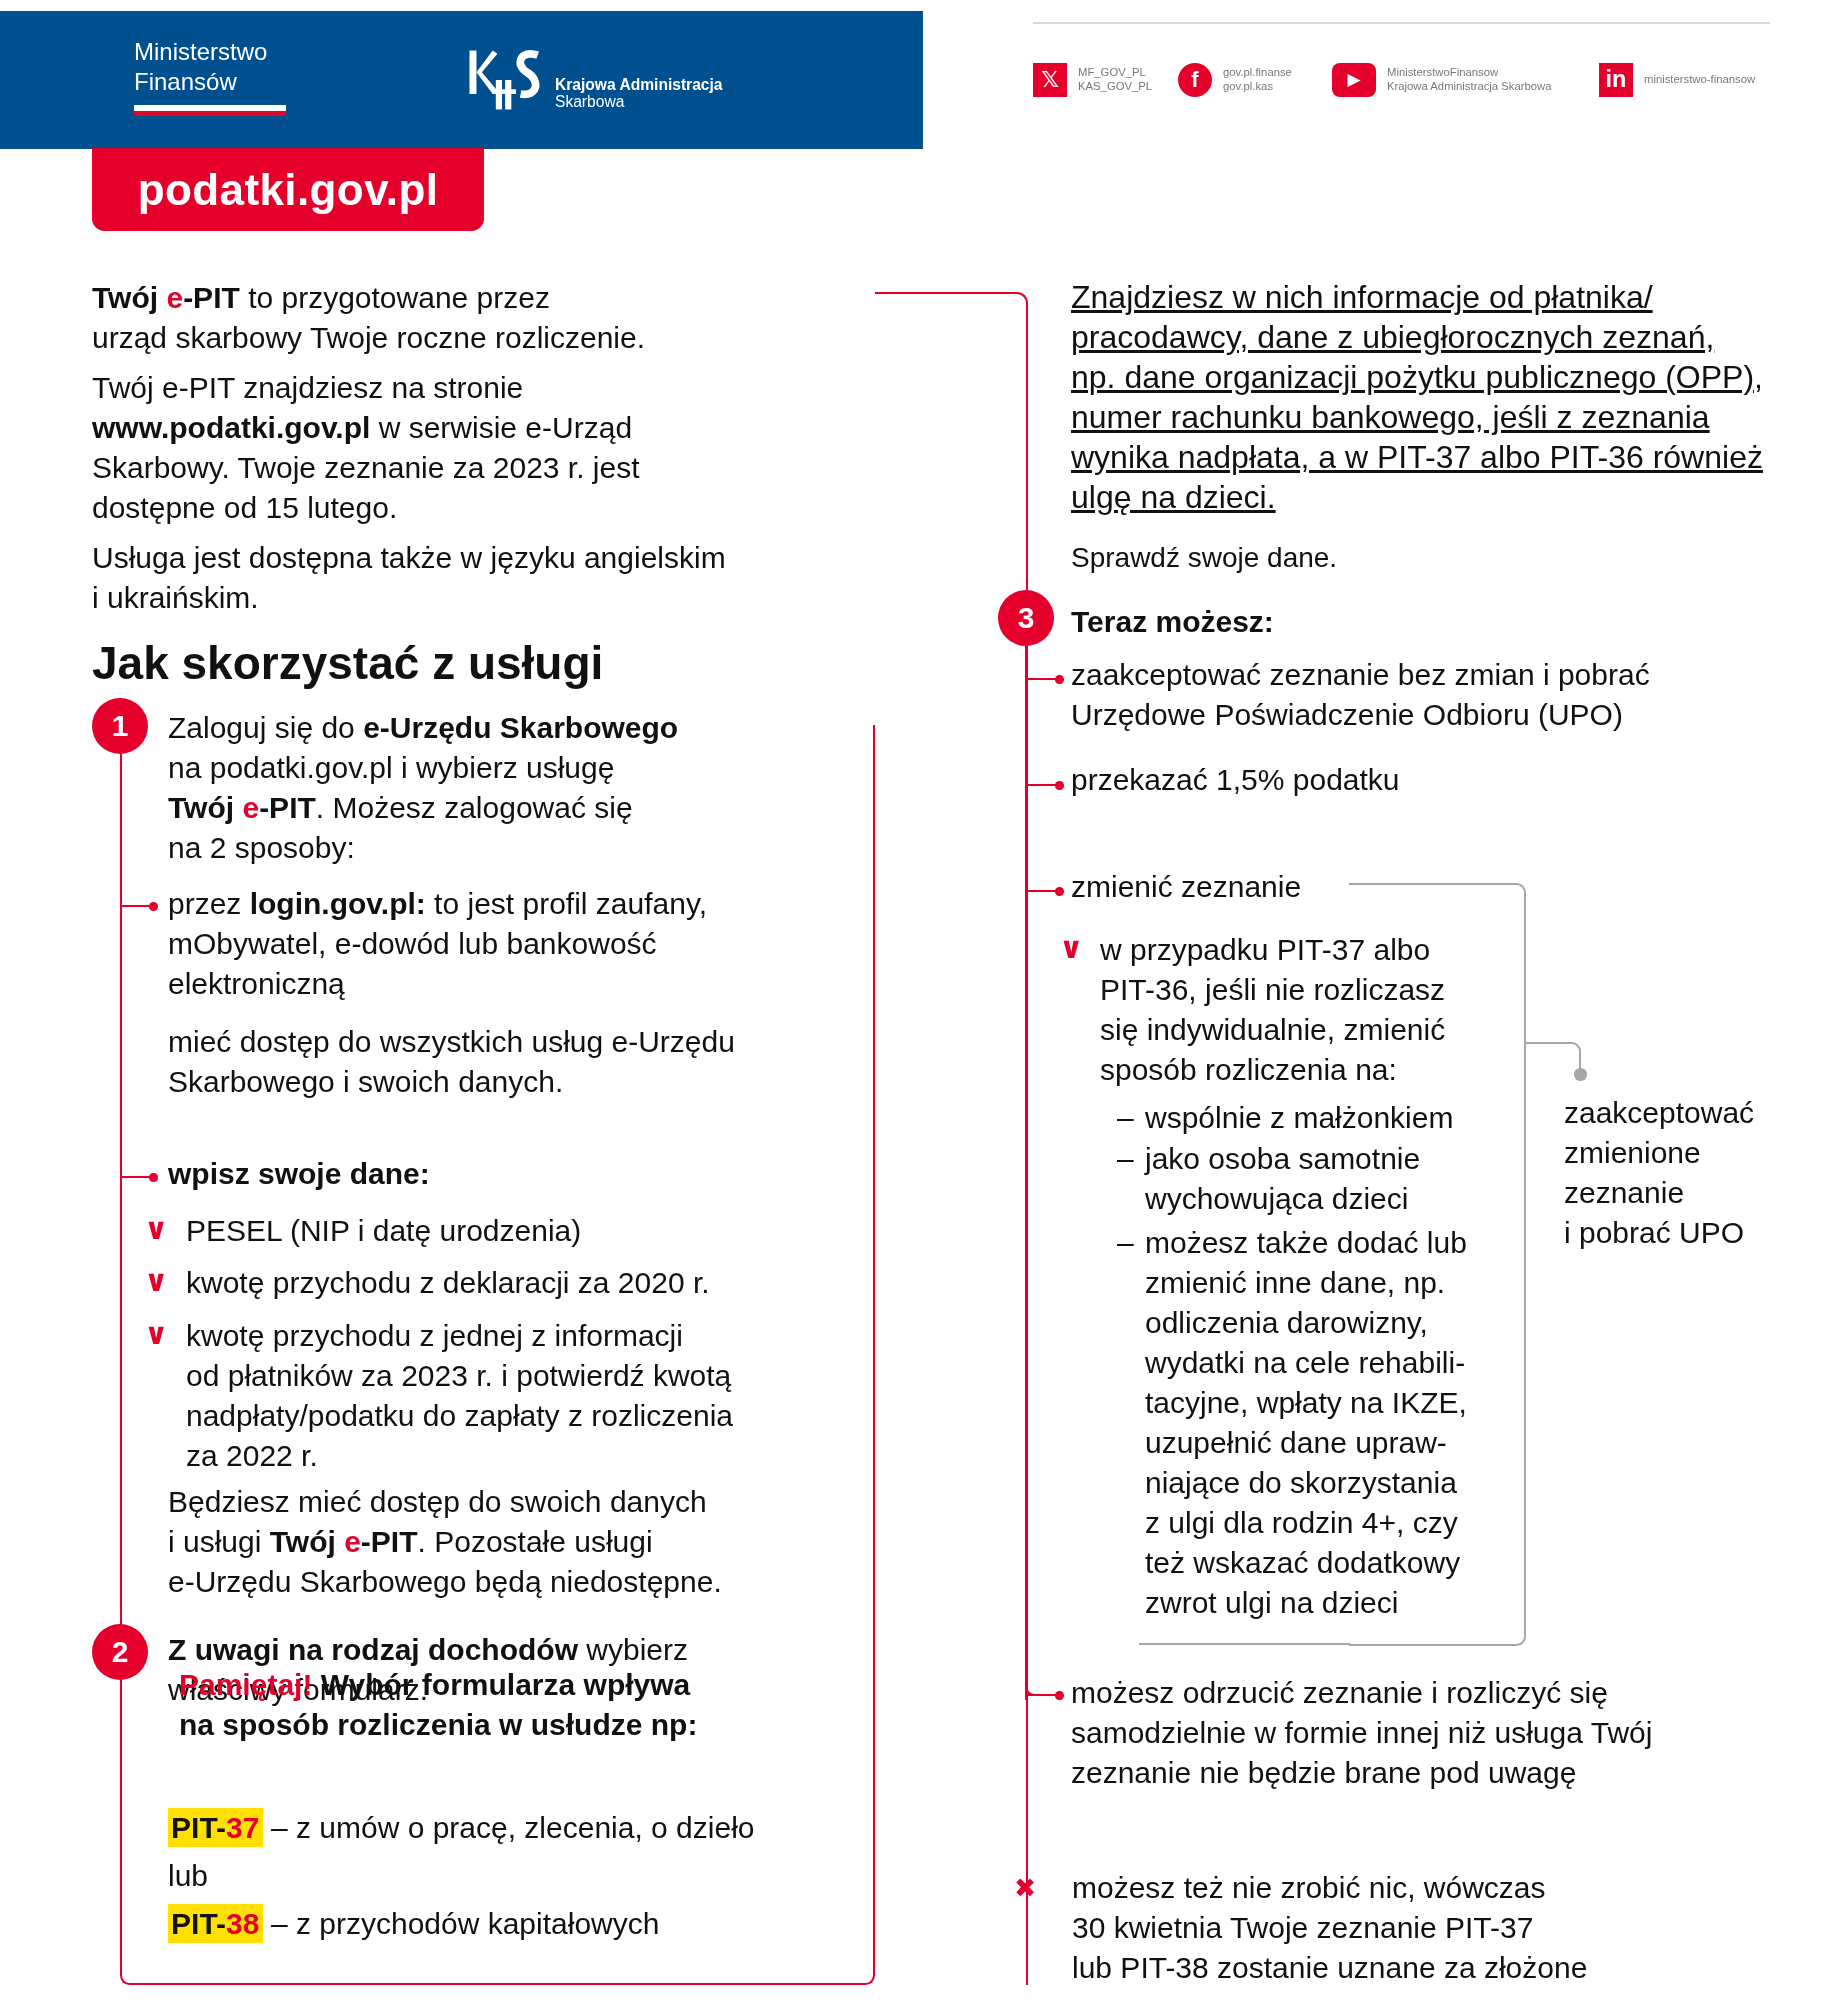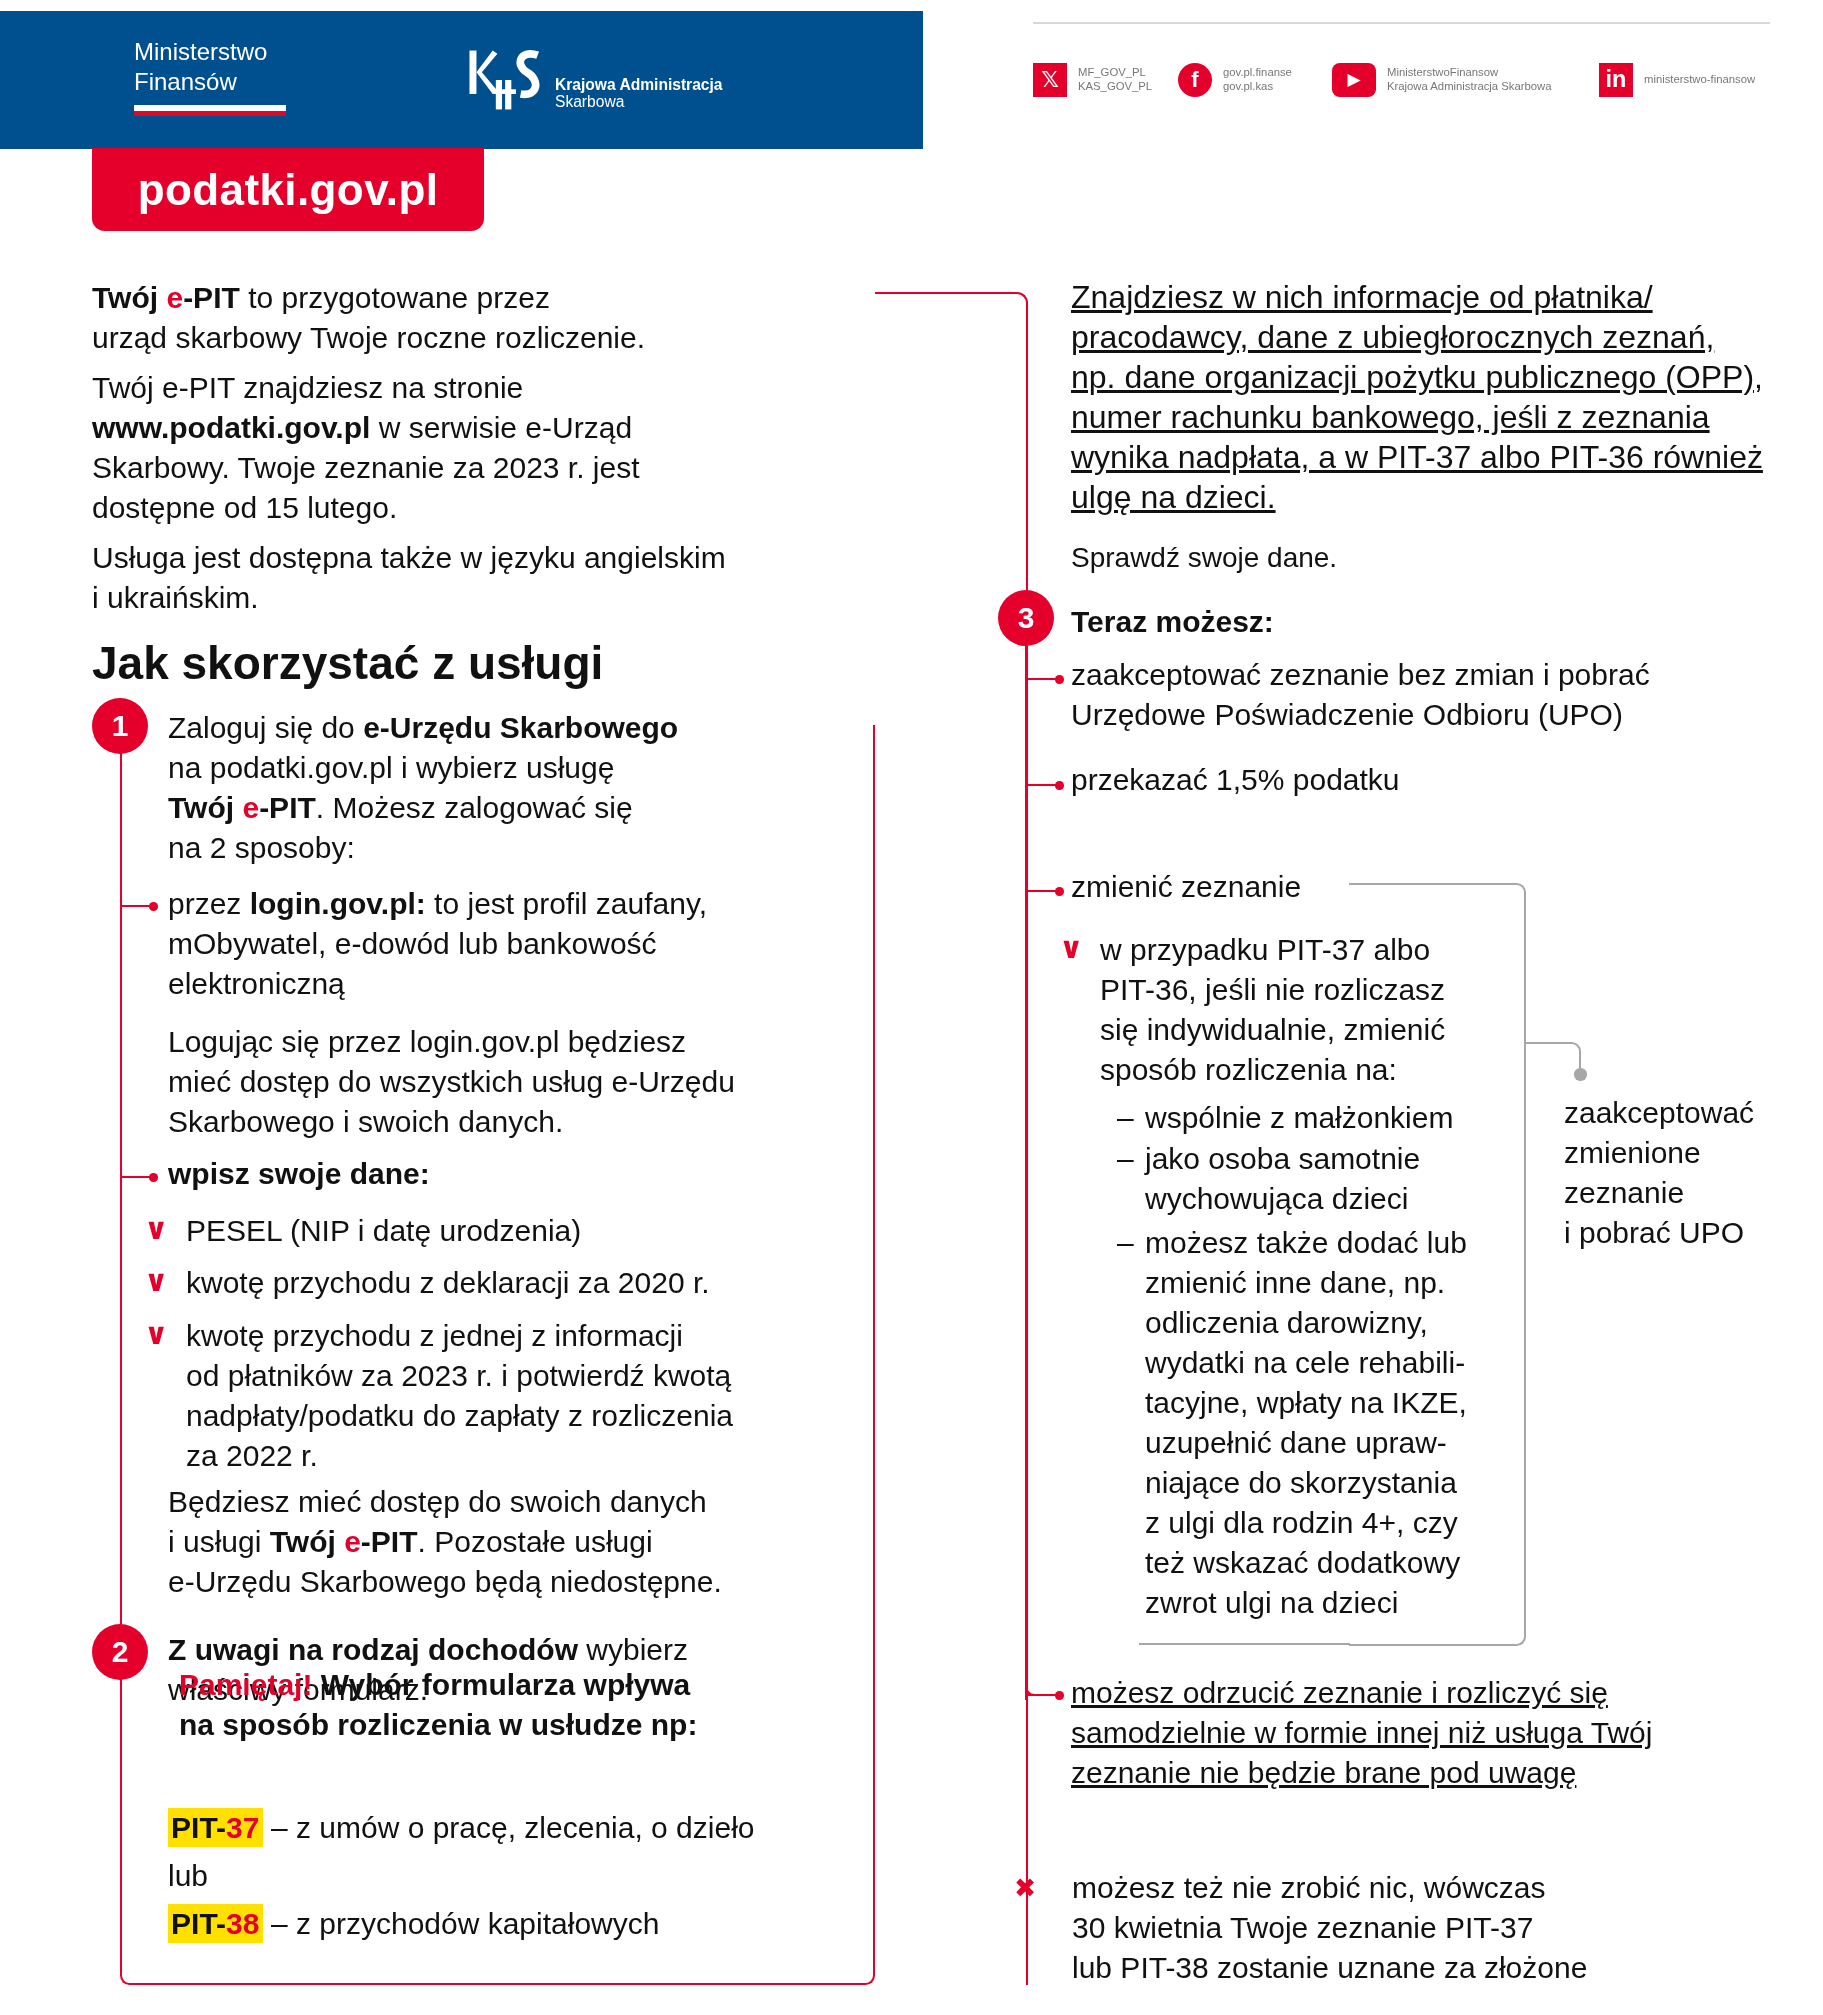--- a/index.html
+++ b/index.html
@@ -122,21 +122,20 @@
   <div>na 2 sposoby:</div>
 </div>
 
 <div class="abs branch" style="left:122px; top:905px;"></div>
 <div class="abs t" style="left:168px; top:884px;">
   <div><span>przez </span><b>login.gov.pl:</b><span> to jest profil zaufany,</span></div>
   <div>mObywatel, e-dowód lub bankowość</div>
   <div>elektroniczną</div>
 </div>
 <div class="abs t" style="left:168px; top:1022px;">
-  <div>Logując się przez login.gov.pl będziesz</div>
   <div>mieć dostęp do wszystkich usług e-Urzędu</div>
   <div>Skarbowego i swoich danych.</div>
 </div>
 
 <div class="abs branch" style="left:122px; top:1176px;"></div>
 <div class="abs t b" style="left:168px; top:1154px;">wpisz swoje dane:</div>
 
 <div class="abs check" style="left:144px; top:1211px;">∨</div>
 <div class="abs t" style="left:186px; top:1211px;">PESEL (NIP i datę urodzenia)</div>
 <div class="abs check" style="left:144px; top:1263px;">∨</div>
@@ -234,21 +233,21 @@
 
 <div class="abs t" style="left:1564px; top:1093px;">
   <div>zaakceptować</div>
   <div>zmienione</div>
   <div>zeznanie</div>
   <div>i pobrać UPO</div>
 </div>
 
 <div class="abs" style="left:1025px; top:1669px; width:17px; height:27px; border-left:2.3px solid #e4002b; border-bottom:2.3px solid #e4002b; border-radius:0 0 0 9.4px;"></div>
 <div class="abs branch" style="left:1028px; top:1694px; width:30px;"></div>
-<div class="abs t" style="left:1071px; top:1673px;text-decoration:underline;">
+<div class="abs t" style="left:1071px; top:1673px;">
   <div>możesz odrzucić zeznanie i rozliczyć się</div>
   <div>samodzielnie w formie innej niż usługa Twój</div>
   <div>zeznanie nie będzie brane pod uwagę</div>
 </div>
 
 <div class="abs" style="left:1014px; top:1872px; color:#e4002b; font-size:26.5px; font-weight:bold;">✖</div>
 <div class="abs t" style="left:1072px; top:1868px;">
   <div>możesz też nie zrobić nic, wówczas</div>
   <div>30 kwietnia Twoje zeznanie PIT-37</div>
   <div>lub PIT-38 zostanie uznane za złożone</div>

